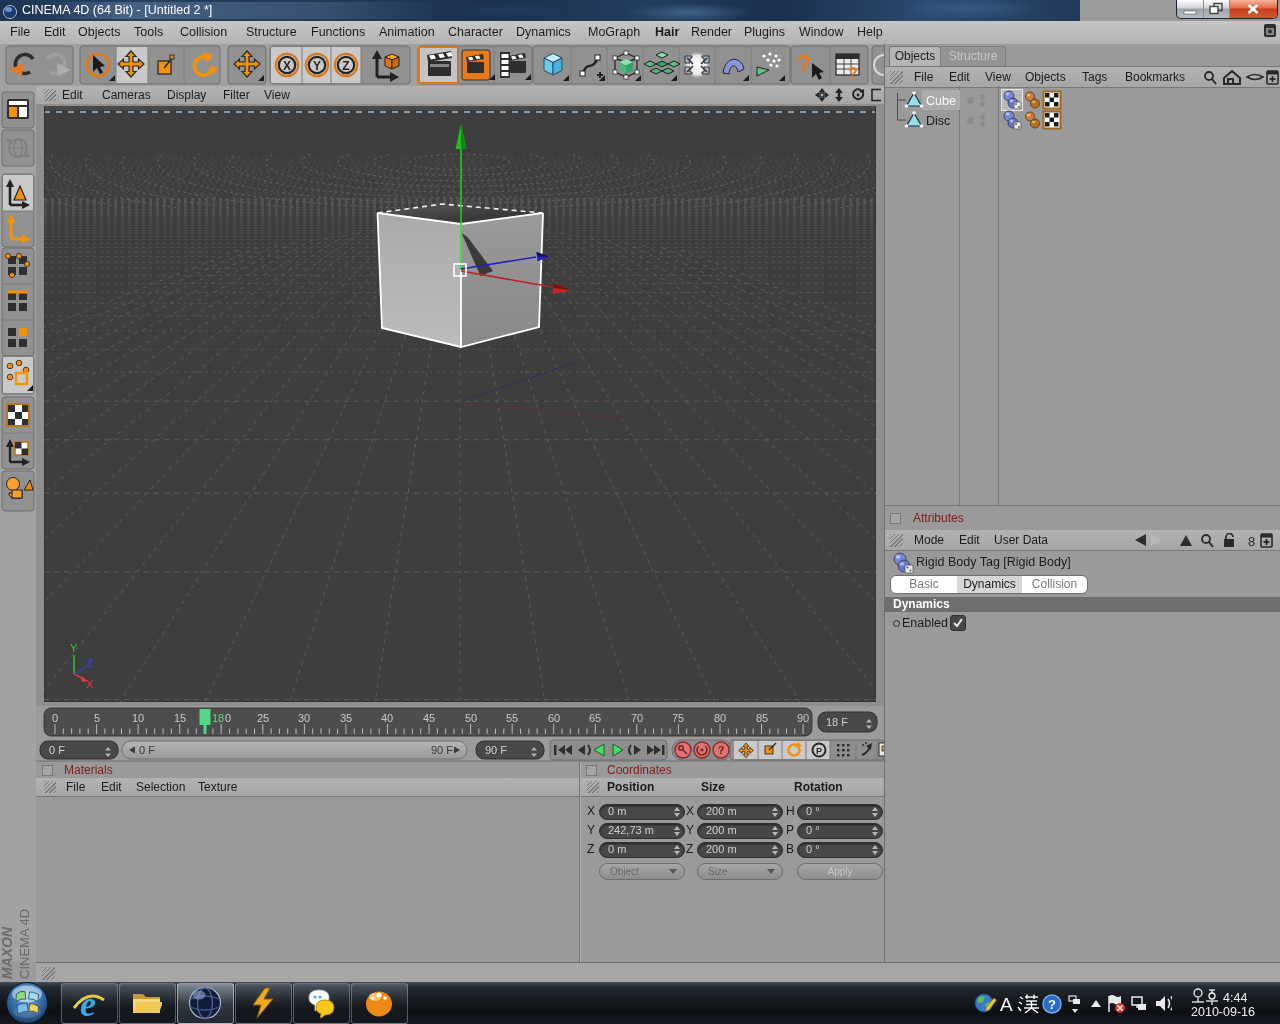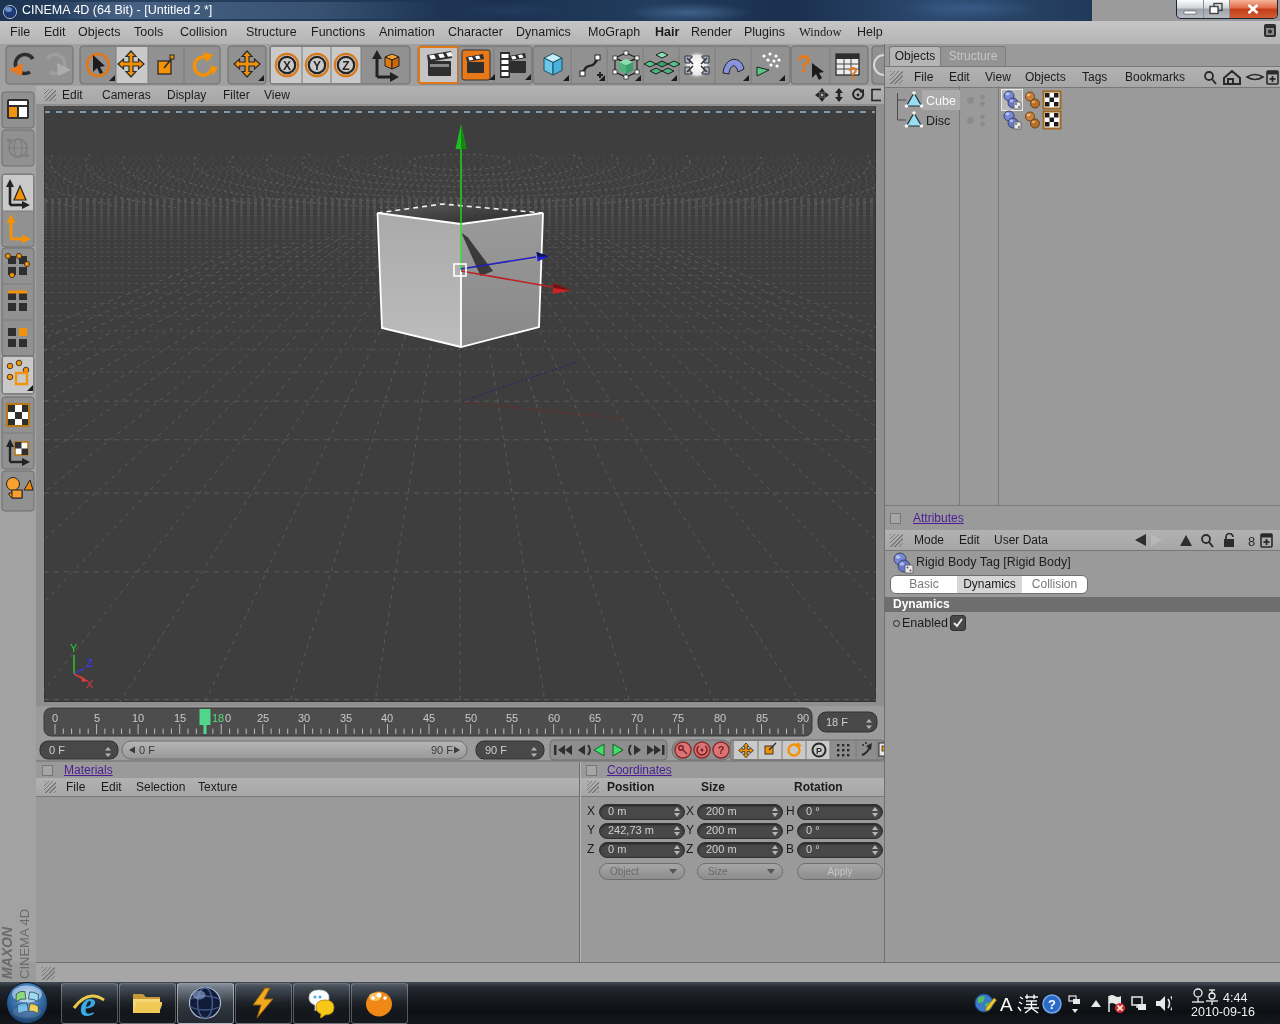--- a/index.html
+++ b/index.html
@@ -1,39 +1,39 @@
 <!DOCTYPE html>
 <html><head><meta charset="utf-8">
 <style>
 html,body{margin:0;padding:0;}
 #root{position:relative;width:1280px;height:1024px;overflow:hidden;
   font-family:"Liberation Sans",sans-serif;background:#9b9b9b;}
 .t{position:absolute;white-space:nowrap;}
 .d{color:#1c1c1c;font-size:12px;}
-.g{color:#4c1d95;font-size:11px;text-decoration:underline;}
+.g{color:#7f1d1d;font-size:11px;}
 .abs{position:absolute;}
 .pill{position:absolute;background:#484848;border:1px solid #303030;
   border-radius:8px;color:#cfcfcf;font-size:11px;line-height:13px;
   box-shadow:inset 0 1px 2px #222;}
 .pill .tx{position:absolute;left:8px;top:0px;}
 .spin{position:absolute;right:3px;top:0;width:8px;height:100%;}
 .spin:before{content:"";position:absolute;left:1px;top:2px;border-left:3px solid transparent;border-right:3px solid transparent;border-bottom:4px solid #b5b5b5;}
 .spin:after{content:"";position:absolute;left:1px;bottom:2px;border-left:3px solid transparent;border-right:3px solid transparent;border-top:4px solid #b5b5b5;}
 .grip{position:absolute;width:13px;height:13px;
  background-image:repeating-linear-gradient(135deg,#7a7a7a 0 1px,transparent 1px 3px);}
 .btn{position:absolute;border:1px solid #6d6d6d;border-radius:9px;
   background:linear-gradient(#a6a6a6,#8d8d8d);color:#6a6a6a;font-size:10px;
   text-align:center;}
 .menu-row{position:absolute;background:linear-gradient(#b2b2b2,#a6a6a6);}
 </style></head>
 <body>
 <div id="root">
 
 <div class="abs" style="left:0;top:0;width:1080px;height:21px;
- background:linear-gradient(90deg,#1d3352 0%,#27405f 12%,#223a58 30%,#1c3150 46%,#223d5e 60%,#1b2f4e 72%,#2c4a70 86%,#223a5a 100%);padding-left:12px;">
+ background:linear-gradient(90deg,#1d3352 0%,#27405f 12%,#223a58 30%,#1c3150 46%,#223d5e 60%,#1b2f4e 72%,#2c4a70 86%,#223a5a 100%);">
  <div class="abs" style="left:40px;top:2px;width:400px;height:17px;background:linear-gradient(90deg,rgba(120,150,190,0),rgba(130,160,200,.35) 20%,rgba(120,150,190,.25) 70%,rgba(120,150,190,0));"></div>
  <div class="abs" style="left:600px;top:0;width:180px;height:21px;background:radial-gradient(ellipse 90px 14px at 50% 60%,rgba(90,130,175,.55),rgba(90,130,175,0) 70%);"></div>
  <div class="abs" style="left:870px;top:0;width:200px;height:21px;background:radial-gradient(ellipse 100px 16px at 50% 40%,rgba(70,110,160,.5),rgba(70,110,160,0) 70%);"></div>
  <div class="abs" style="left:430px;top:0;width:160px;height:21px;background:radial-gradient(ellipse 80px 12px at 50% 50%,rgba(40,70,110,.5),rgba(40,70,110,0) 70%);"></div>
  <svg class="abs" style="left:3px;top:5px" width="14" height="14">
   <circle cx="7" cy="7" r="6.5" fill="#0a1a3a"></circle>
   <circle cx="7" cy="7" r="5.5" fill="#1a3a7a"></circle>
   <ellipse cx="5.5" cy="4.5" rx="3.5" ry="2.5" fill="#7aa8e0" opacity=".8"></ellipse>
   <circle cx="7" cy="7" r="6.5" fill="none" stroke="#b8c8e0" stroke-width="1"></circle>
  </svg>
@@ -60,21 +60,21 @@
  <div class="t d" style="left:180px;top:4px;font-size:12.5px;">Collision</div>
  <div class="t d" style="left:246px;top:4px;font-size:12.5px;">Structure</div>
  <div class="t d" style="left:311px;top:4px;font-size:12.5px;">Functions</div>
  <div class="t d" style="left:379px;top:4px;font-size:12.5px;">Animation</div>
  <div class="t d" style="left:448px;top:4px;font-size:12.5px;">Character</div>
  <div class="t d" style="left:516px;top:4px;font-size:12.5px;">Dynamics</div>
  <div class="t d" style="left:588px;top:4px;font-size:12.5px;">MoGraph</div>
  <div class="t d" style="left:655px;top:4px;font-size:12.5px;font-weight:bold;">Hair</div>
  <div class="t d" style="left:691px;top:4px;font-size:12.5px;">Render</div>
  <div class="t d" style="left:744px;top:4px;font-size:12.5px;">Plugins</div>
- <div class="t d" style="left:799px;top:4px;font-size:12.5px;font-family:Liberation Serif, serif;">Window</div>
+ <div class="t d" style="left:799px;top:4px;font-size:12.5px;">Window</div>
  <div class="t d" style="left:857px;top:4px;font-size:12.5px;">Help</div>
  <svg class="abs" style="left:1264px;top:3px" width="13" height="14">
   <rect x="0" y="0" width="12" height="13" rx="2" fill="#2e2e2e"></rect>
   <rect x="2" y="4" width="8" height="7" fill="#888"></rect>
   <circle cx="6" cy="7.5" r="2" fill="#2e2e2e"></circle>
  </svg>
 </div>
 
 <svg class="abs" style="left:0;top:44px" width="884" height="42">
 <defs>

